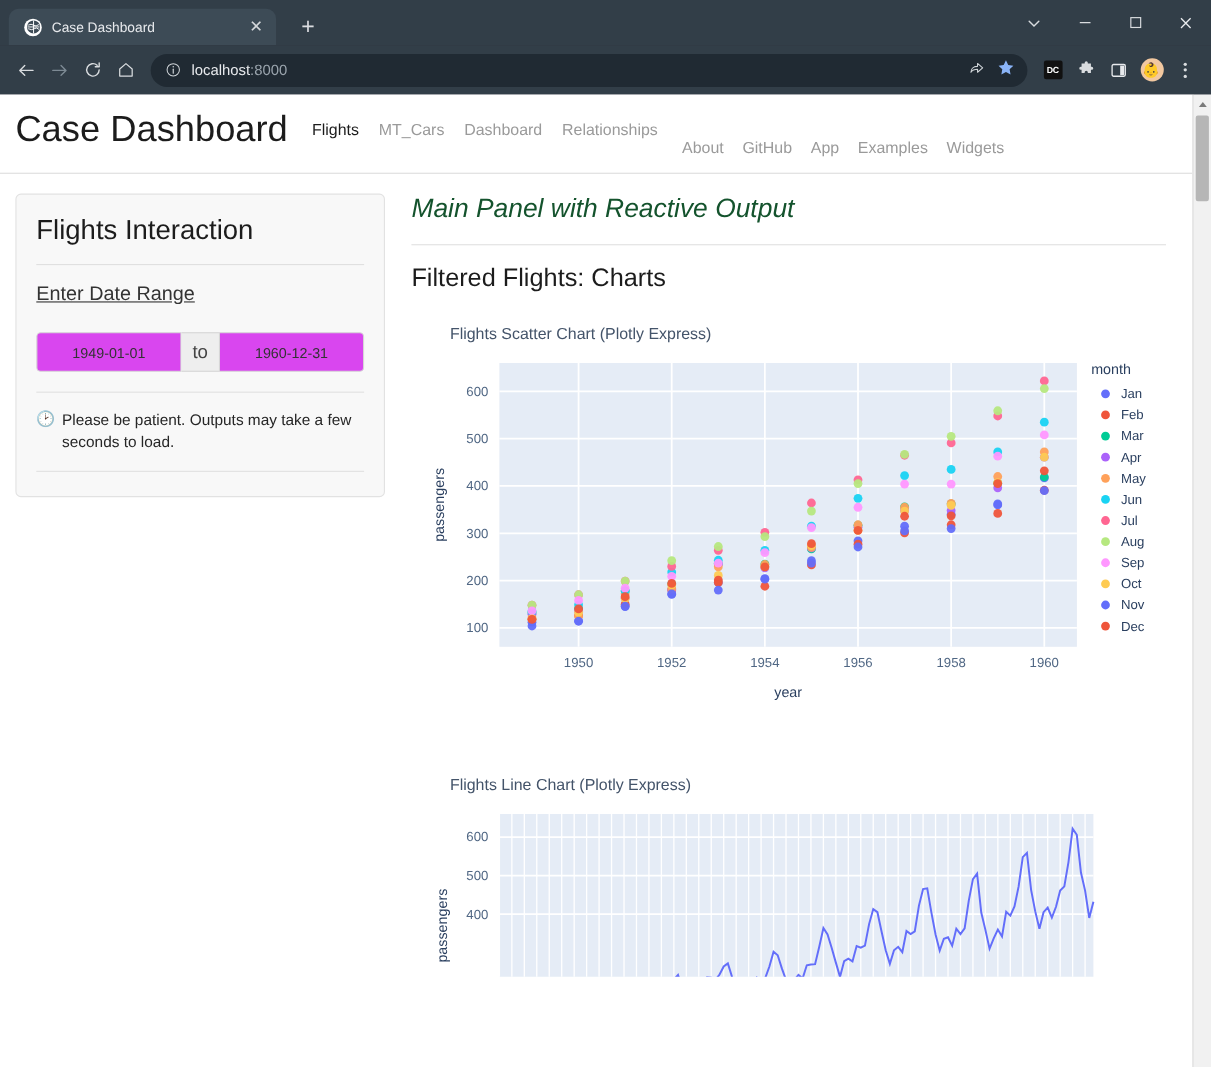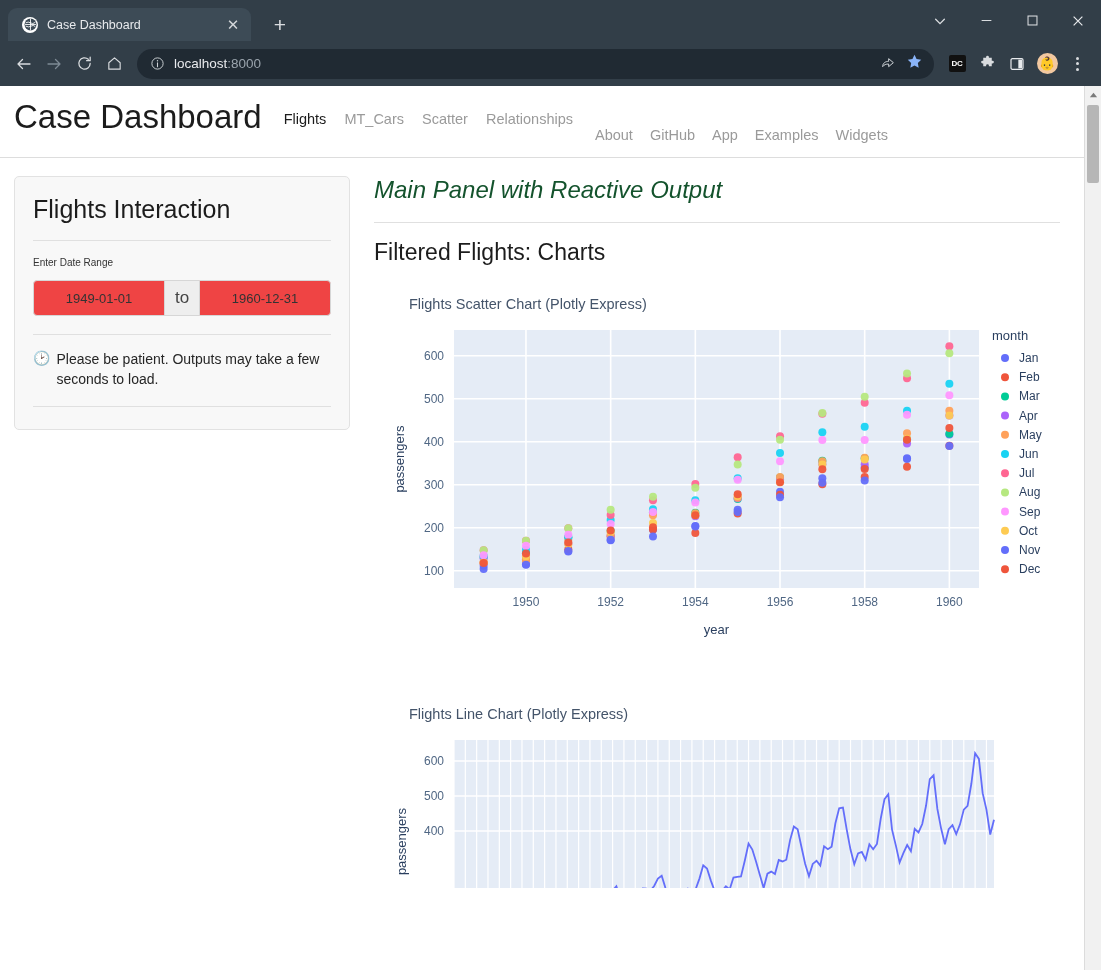--- a/index.html
+++ b/index.html
@@ -113,24 +113,24 @@
   
   .content { display: flex; padding: 18px 14px 0 14px; gap: 24px; align-items: flex-start; }
 
   .sidebar {
     width: 336px; flex: 0 0 336px;
     background: #f8f8f8; border: 1px solid #e2e2e2; border-radius: 5px;
     padding: 18px 18px 22px 18px;
   }
   .side-title { font-size: 25px; color: #1c1c1c; font-weight: 400; padding-bottom: 16px; }
   .hr { border-top: 1px solid #e0e0e0; margin: 0 0 16px 0; }
-  .field-label { font-size: 10px; color: #333; margin-bottom: 12px; }
+  .field-label { font-size: 18px; color: #333; margin-bottom: 24px; text-decoration: underline; }
   .input-group { display: flex; align-items: stretch; height: 36px; }
   .dateinput {
-    flex: 1 1 0; border: 1px solid #d6d6d6; background: #ef4444;
+    flex: 1 1 0; border: 1px solid #d6d6d6; background: #d946ef;
     font-size: 13px; color: #333; text-align: center;
     display: flex; align-items: center; justify-content: center;
     font-family: "Liberation Sans", sans-serif;
   }
   .dateinput.left { border-radius: 4px 0 0 4px; }
   .dateinput.right { border-radius: 0 4px 4px 0; }
   .addon {
     width: 34px; flex: 0 0 34px; background: #eeeeee;
     border-top: 1px solid #d6d6d6; border-bottom: 1px solid #d6d6d6;
     display: flex; align-items: center; justify-content: center;
@@ -271,21 +271,21 @@
   </div>
 
   <div class="viewport">
     <div class="page">
 
       <div class="navbar">
         <div class="brand">Case Dashboard</div>
         <div class="nav-left">
           <a class="nav-link active">Flights</a>
           <a class="nav-link">MT_Cars</a>
-          <a class="nav-link">Scatter</a>
+          <a class="nav-link">Dashboard</a>
           <a class="nav-link">Relationships</a>
         </div>
         <div class="nav-right">
           <a class="nav-link">About</a>
           <a class="nav-link">GitHub</a>
           <a class="nav-link">App</a>
           <a class="nav-link">Examples</a>
           <a class="nav-link">Widgets</a>
         </div>
       </div>

